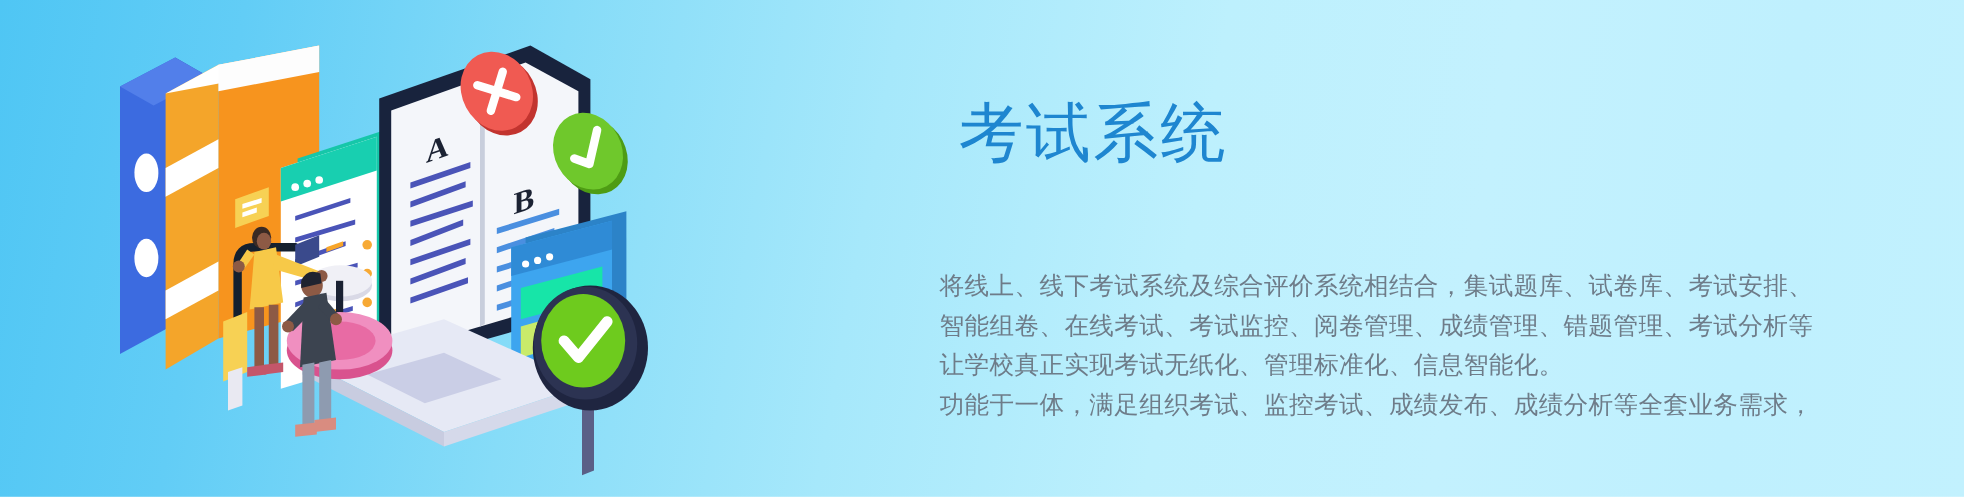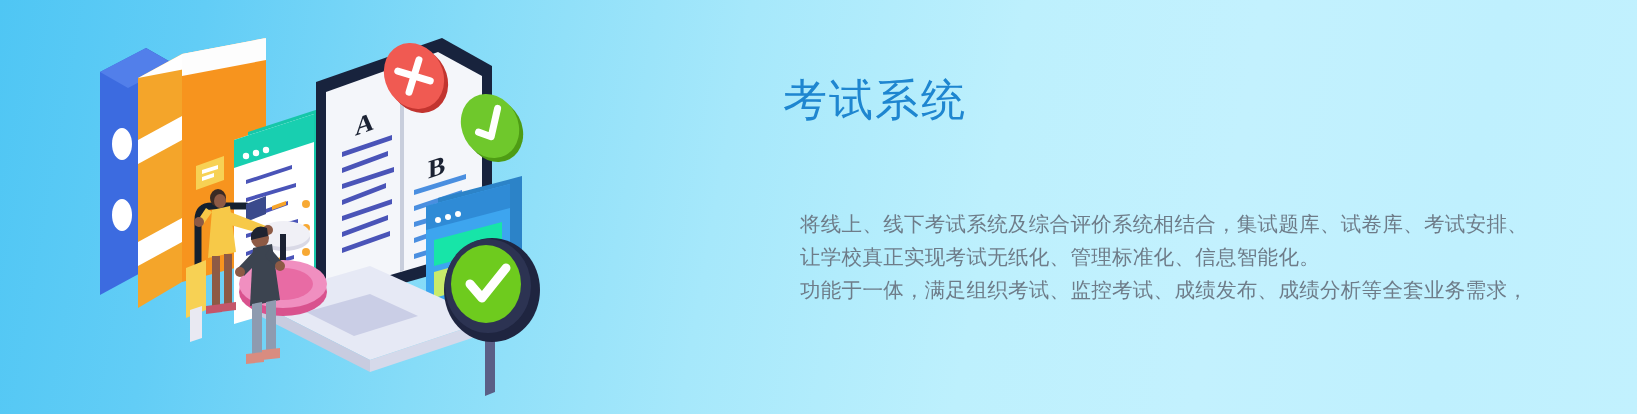--- a/index.html
+++ b/index.html
@@ -40,29 +40,30 @@
   .illustration svg { display: block; }
 
   
   .text-block {
     position: absolute;
     left: 783px;
     top: 72px;
     width: 720px;
   }
   .hero-title {
-    font-size: 44px;
+    font-size: 54px;
     line-height: 56px;
     color: #1E86D0;
     letter-spacing: 2px;
+    margin: 16px;
+    font-weight: 400;
+    font-family: Liberation Mono, monospace;
+  }
+  .hero-desc {
     margin: 0;
-    font-weight: 400;
-  }
-  .hero-desc {
-    margin: 17px;
     padding-top: 62px;
     font-size: 20.5px;
     line-height: 33px;
     color: #6E7C89;
     letter-spacing: 0.3px;
     max-width: 710px;
   }
   .hero-desc .line { display: block; white-space: nowrap; }
 </style>
 </head>
@@ -232,18 +233,19 @@
         <polygon points="192,330 210,328 210,338 192,340" fill="#D98C80"></polygon>
       </g>
 
     </svg>
   </div>
 
   <div class="text-block">
     <h1 class="hero-title">考试系统</h1>
     <p class="hero-desc">
       <span class="line">将线上、线下考试系统及综合评价系统相结合，集试题库、试卷库、考试安排、</span>
+      <span class="line">智能组卷、在线考试、考试监控、阅卷管理、成绩管理、错题管理、考试分析等</span>
       <span class="line">让学校真正实现考试无纸化、管理标准化、信息智能化。</span>
       <span class="line">功能于一体，满足组织考试、监控考试、成绩发布、成绩分析等全套业务需求，</span>
     </p>
   </div>
 
 </div>
 
 </body></html>

